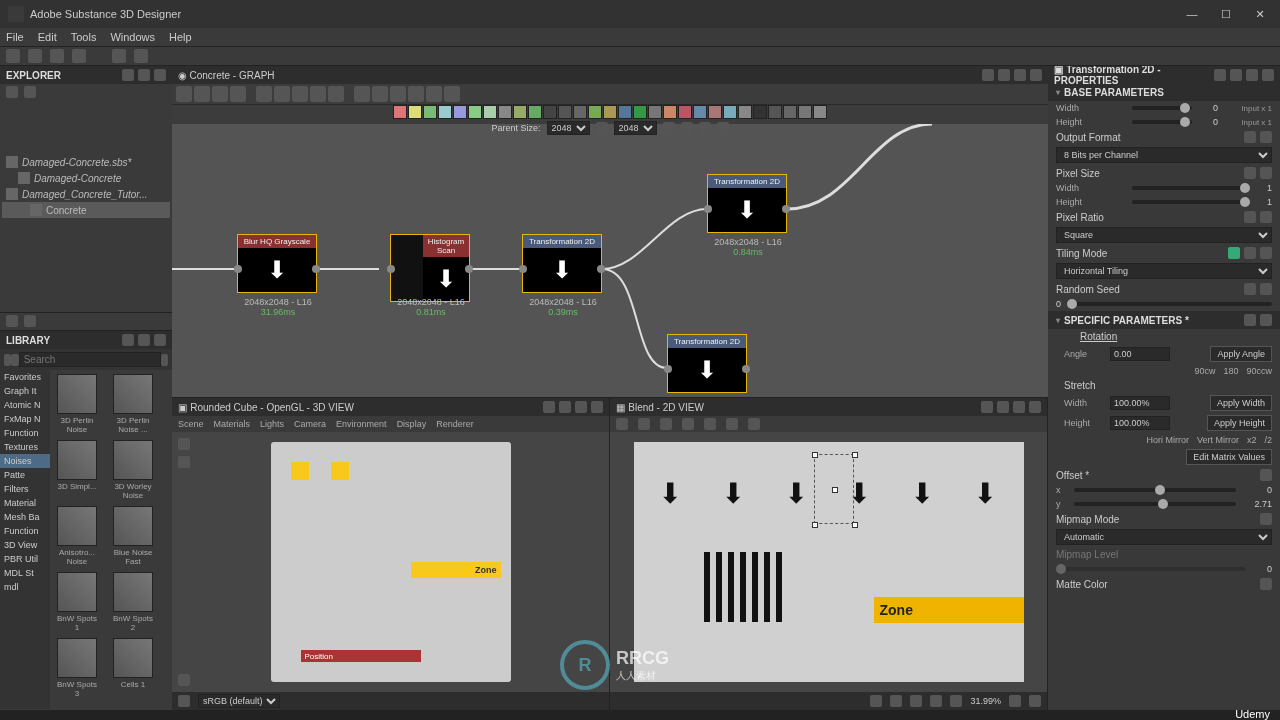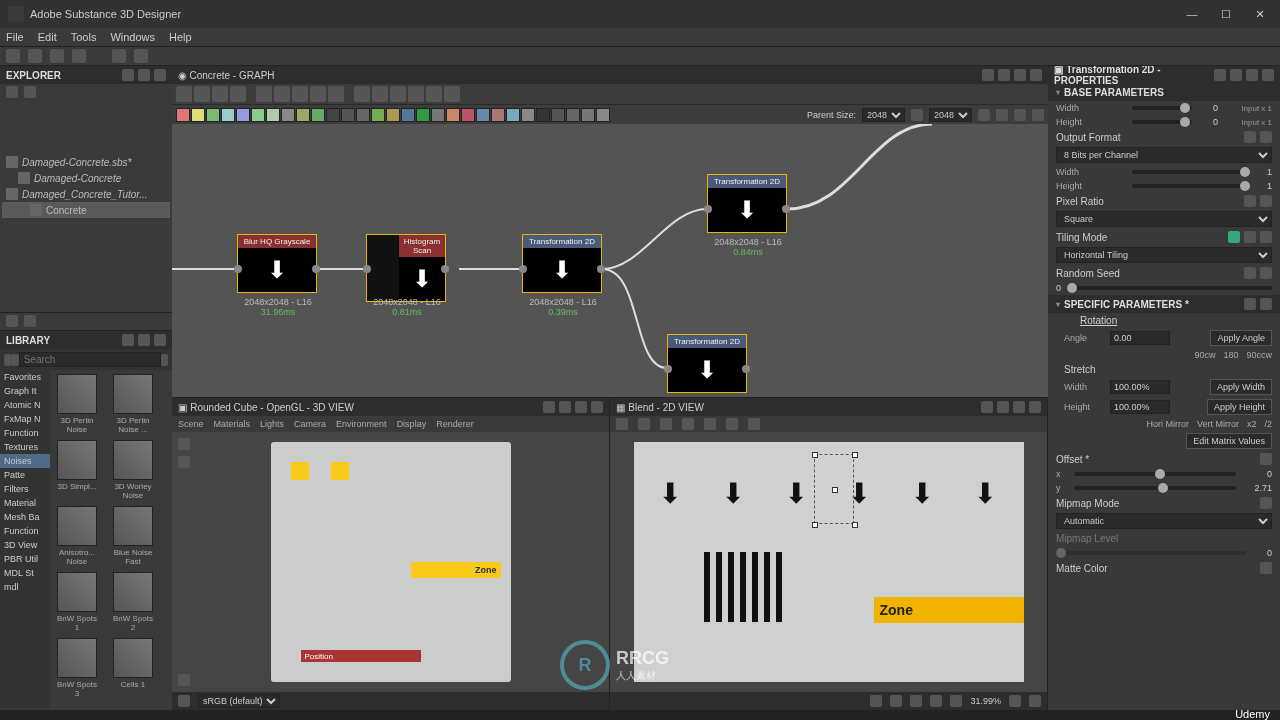--- a/index.html
+++ b/index.html
@@ -42,21 +42,21 @@
 .lib-grid { flex: 1; padding: 4px; display: grid; grid-template-columns: repeat(2, 46px); gap: 6px 10px; align-content: start; }
 .lib-thumb { width: 46px; text-align: center; font-size: 8px; color: #aaa; }
 .lib-thumb .img { width: 40px; height: 40px; background: linear-gradient(45deg, #555, #777); margin: 0 auto 2px; border: 1px solid #222; }
 
 .center-col { flex: 1; display: flex; flex-direction: column; }
 
 .graph-panel { flex: 1; background: #545454; position: relative; border-bottom: 1px solid #222; }
 .graph-head { height: 18px; background: #2d2d2d; display: flex; align-items: center; padding: 0 6px; justify-content: space-between; font-size: 10px; }
 .graph-toolbar { height: 20px; background: #3c3c3c; display: flex; align-items: center; padding: 0 4px; gap: 2px; }
 .graph-toolbar .gicon { width: 16px; height: 16px; background: #555; border-radius: 2px; }
-.graph-palette { height: 20px; background: #3c3c3c; display: flex; align-items: center; padding: 0 4px; gap: 2px; justify-content: space-between; border-top: 1px solid #2a2a2a; }
+.graph-palette { height: 20px; background: #3c3c3c; display: flex; align-items: center; padding: 0 4px; gap: 2px; justify-content: space-between; border-top: 1px solid #2a2a2a; flex-direction: column; }
 .graph-palette .swatches { display: flex; gap: 1px; }
 .graph-palette .sw { width: 14px; height: 14px; border: 1px solid #222; }
 .graph-palette .right { display: flex; align-items: center; gap: 6px; font-size: 9px; }
 .graph-palette select { background: #2a2a2a; border: 1px solid #222; color: #ccc; font-size: 9px; }
 
 .graph-canvas { position: relative; height: calc(100% - 58px); overflow: hidden; }
 .node { position: absolute; width: 80px; background: #111; border: 1px solid #eab308; }
 .node .hdr { font-size: 8px; text-align: center; padding: 2px; color: #eee; }
 .node.red .hdr { background: #8a3030; }
 .node.blue .hdr { background: #4a5a7a; }
@@ -321,21 +321,21 @@
         </svg>
       <div class="node red" style="left: 65px; top: 110px;">
             <div class="hdr">Blur HQ Grayscale</div>
             <div class="body">
               <span class="arrow">⬇</span>
             </div>
             <div class="port l"></div>
             <div class="port r"></div>
             <div class="meta">2048x2048 - L16<br><span class="ms">31.96ms</span></div>
           </div>
-          <div class="node red" style="left: 194px; top: 110px; padding-left: 32px;">
+          <div class="node red" style="left: 218px; top: 110px; padding-left: 32px;">
             <div class="hdr">Histogram Scan</div>
             <div class="body">
               <span class="arrow">⬇</span>
             </div>
             <div class="port l"></div>
             <div class="port r"></div>
             <div class="meta">2048x2048 - L16<br><span class="ms">0.81ms</span></div>
           </div>
           <div class="node blue" style="left: 350px; top: 110px;">
             <div class="hdr">Transformation 2D</div>
@@ -498,20 +498,27 @@
         <span>Output Format</span>
         <div class="icons2">
           <div class="small-icon"></div>
           <div class="small-icon"></div>
         </div>
       </div>
     <div class="prop-row">
         <select class="prop-select"><option>8 Bits per Channel</option></select>
       </div>
 
+    <div class="sub-section">
+        <span>Pixel Size</span>
+        <div class="icons2">
+          <div class="small-icon"></div>
+          <div class="small-icon"></div>
+        </div>
+      </div>
     <div class="prop-row">
         <span class="prop-label">Width</span>
         <div class="prop-slider">
           <div class="knob" style="left:95%"></div>
         </div>
         <span class="prop-val">1</span>
       </div>
     <div class="prop-row">
         <span class="prop-label">Height</span>
         <div class="prop-slider">

